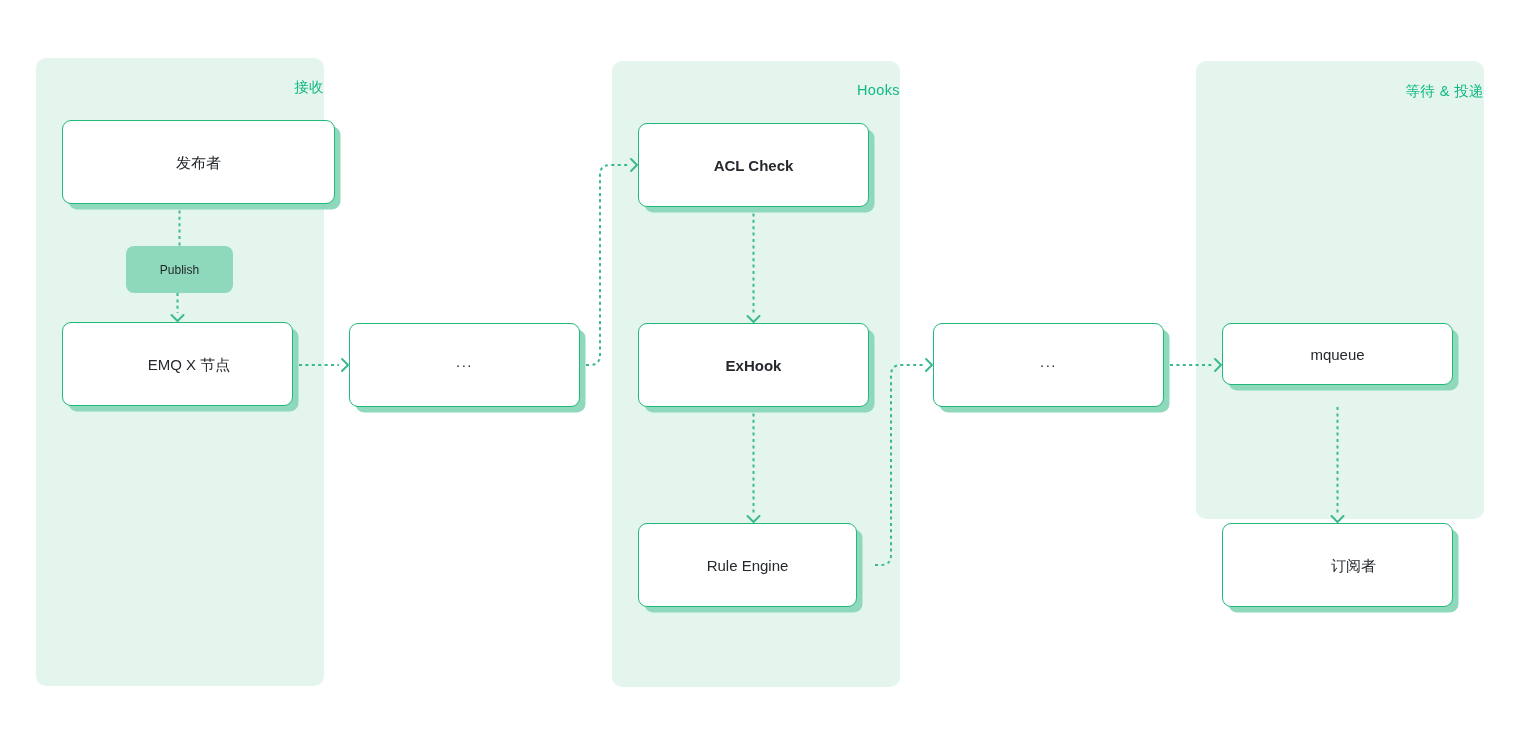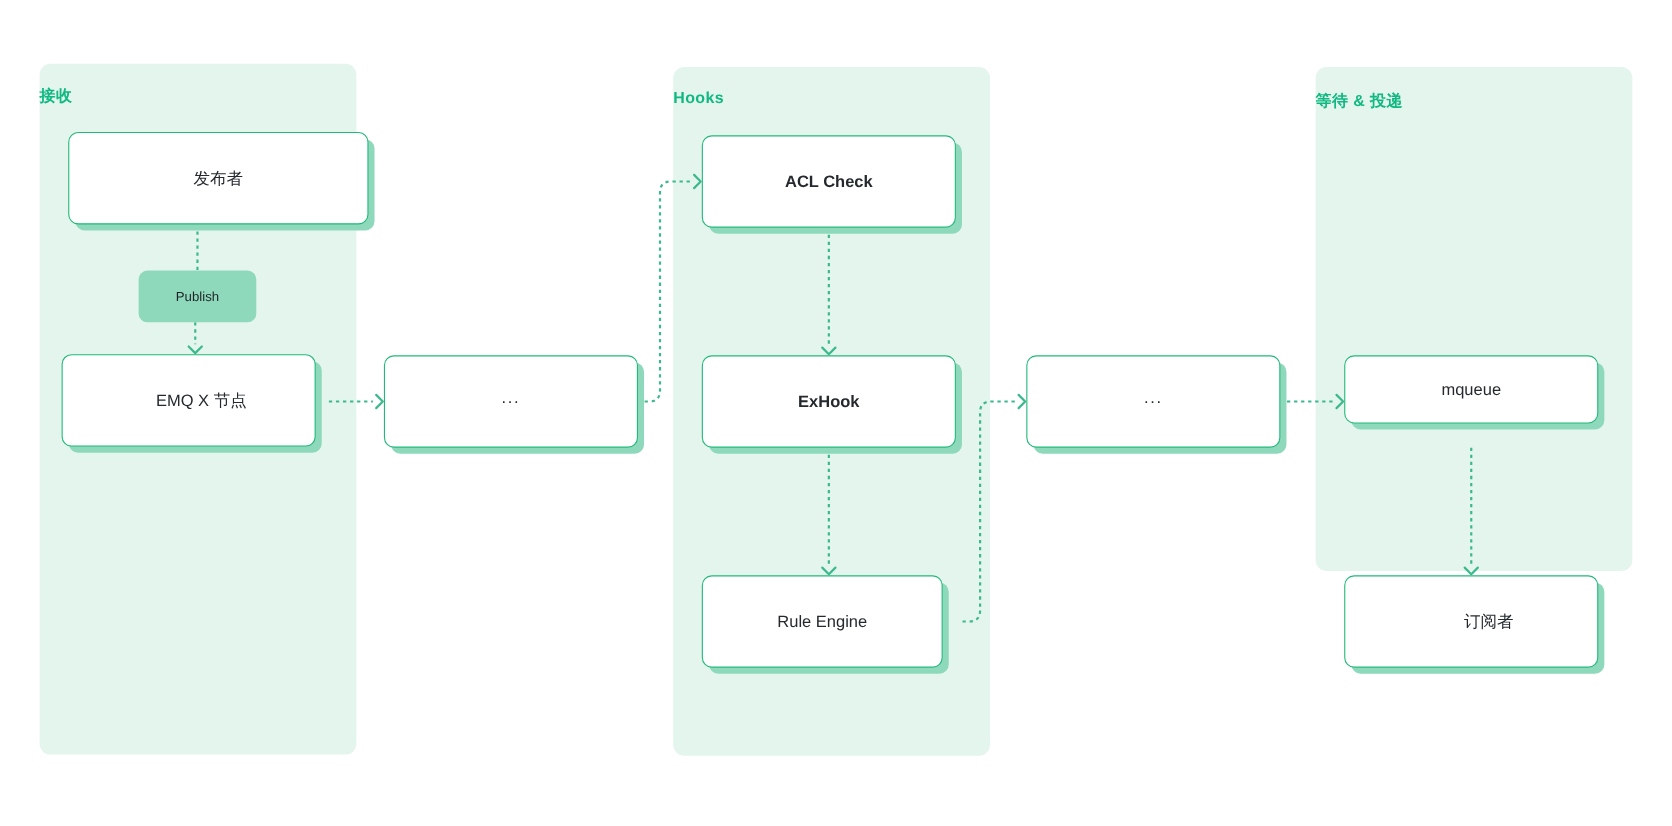--- a/index.html
+++ b/index.html
@@ -23,23 +23,23 @@
   .lane {
     position: absolute;
     background: #e4f5ee;
     border-radius: 10px;
     box-sizing: border-box;
   }
   .lane-title {
     position: absolute;
     left: 0;
     right: 0;
-    text-align: left;
+    text-align: right;
     color: #10b981;
-    font-weight: bold;
+    font-weight: normal;
     font-size: 14.5px;
     letter-spacing: 0.4px;
     white-space: nowrap;
   }
   
   .node {
     position: absolute;
     box-sizing: border-box;
     background: #ffffff;
     border: 1.6px solid #21b979;
@@ -140,21 +140,21 @@
       <path d="M 926 359 L 932 365 L 926 371" class="head"></path>
       <path d="M 1170 365 L 1212 365"></path>
       <path d="M 1215 359 L 1221 365 L 1215 371" class="head"></path>
       <path d="M 1337.5 407 L 1337.5 514"></path>
       <path d="M 1331.5 516 L 1337.5 522 L 1343.5 516" class="head"></path>
     </svg>
 
   <div class="node" id="node-publisher" style="left: 62px; top: 120px; width: 273px; height: 84px;">
     <span class="node-label">发布者</span>
   </div>
-  <div class="node" id="node-emqx-node" style="left: 56px; top: 322px; width: 231px; height: 84px; padding-left: 23px;">
+  <div class="node" id="node-emqx-node" style="left: 62px; top: 322px; width: 231px; height: 84px; padding-left: 23px;">
     <span class="node-label">EMQ X 节点</span>
   </div>
   <div class="node ellipsis" id="node-dots-1" style="left: 349px; top: 323px; width: 231px; height: 84px;">
     <span class="node-label">...</span>
   </div>
   <div class="node" id="node-acl-check" style="left: 638px; top: 123px; width: 231px; height: 84px; font-weight: bold;">
     <span class="node-label">ACL Check</span>
   </div>
   <div class="node" id="node-exhook" style="left: 638px; top: 323px; width: 231px; height: 84px; font-weight: bold;">
     <span class="node-label">ExHook</span>

